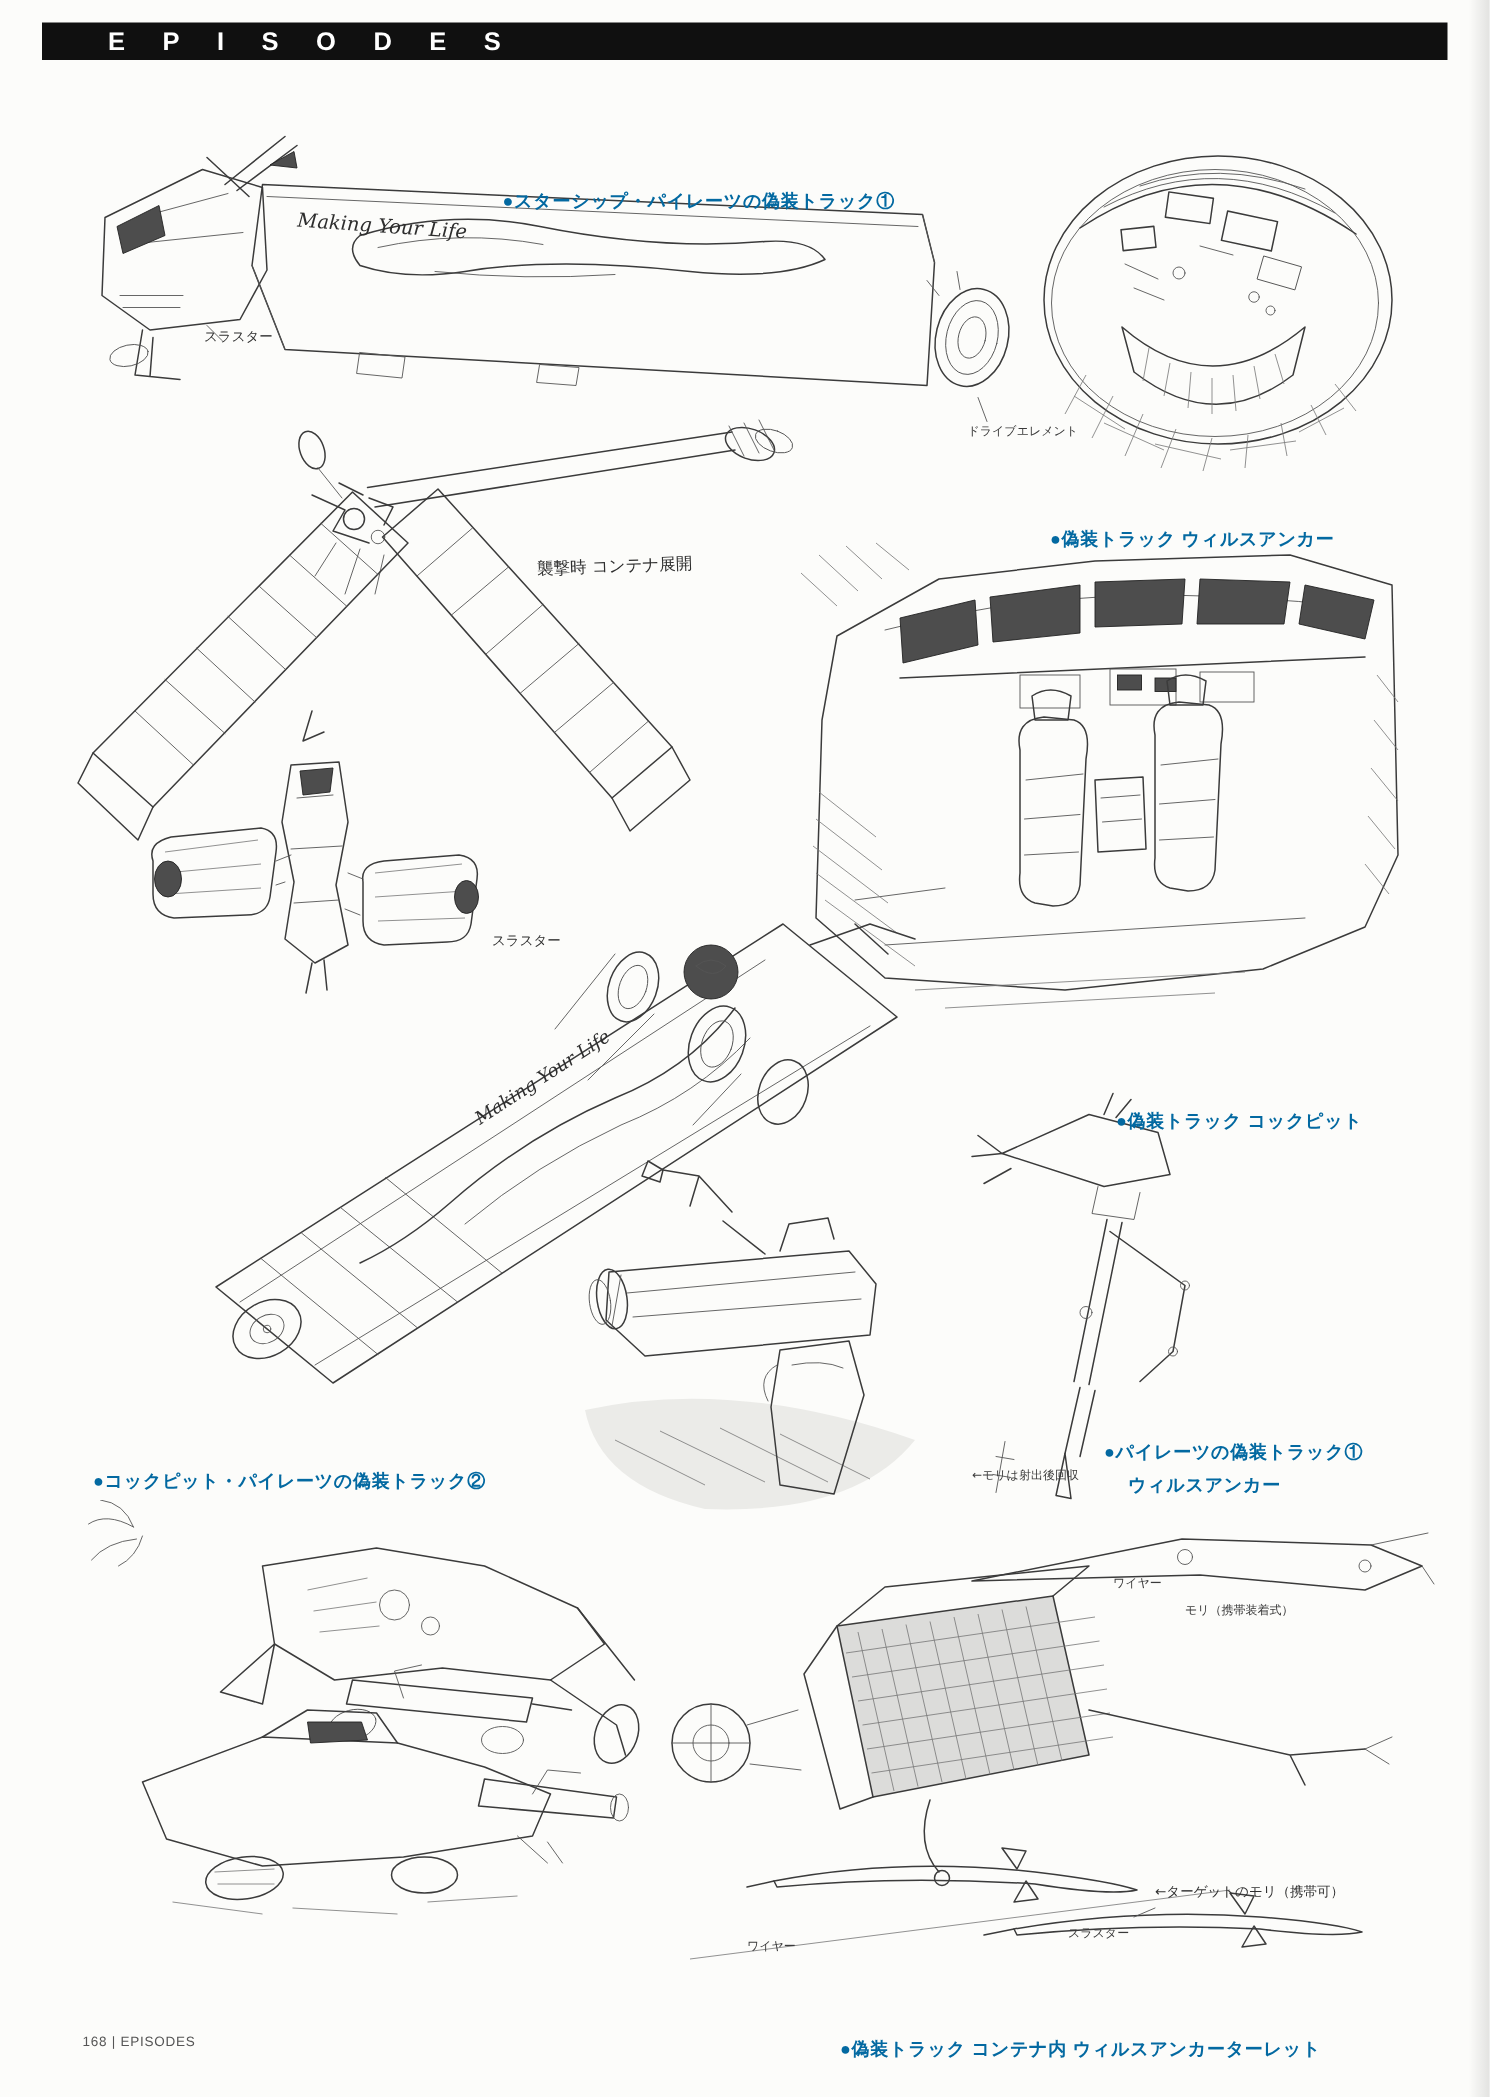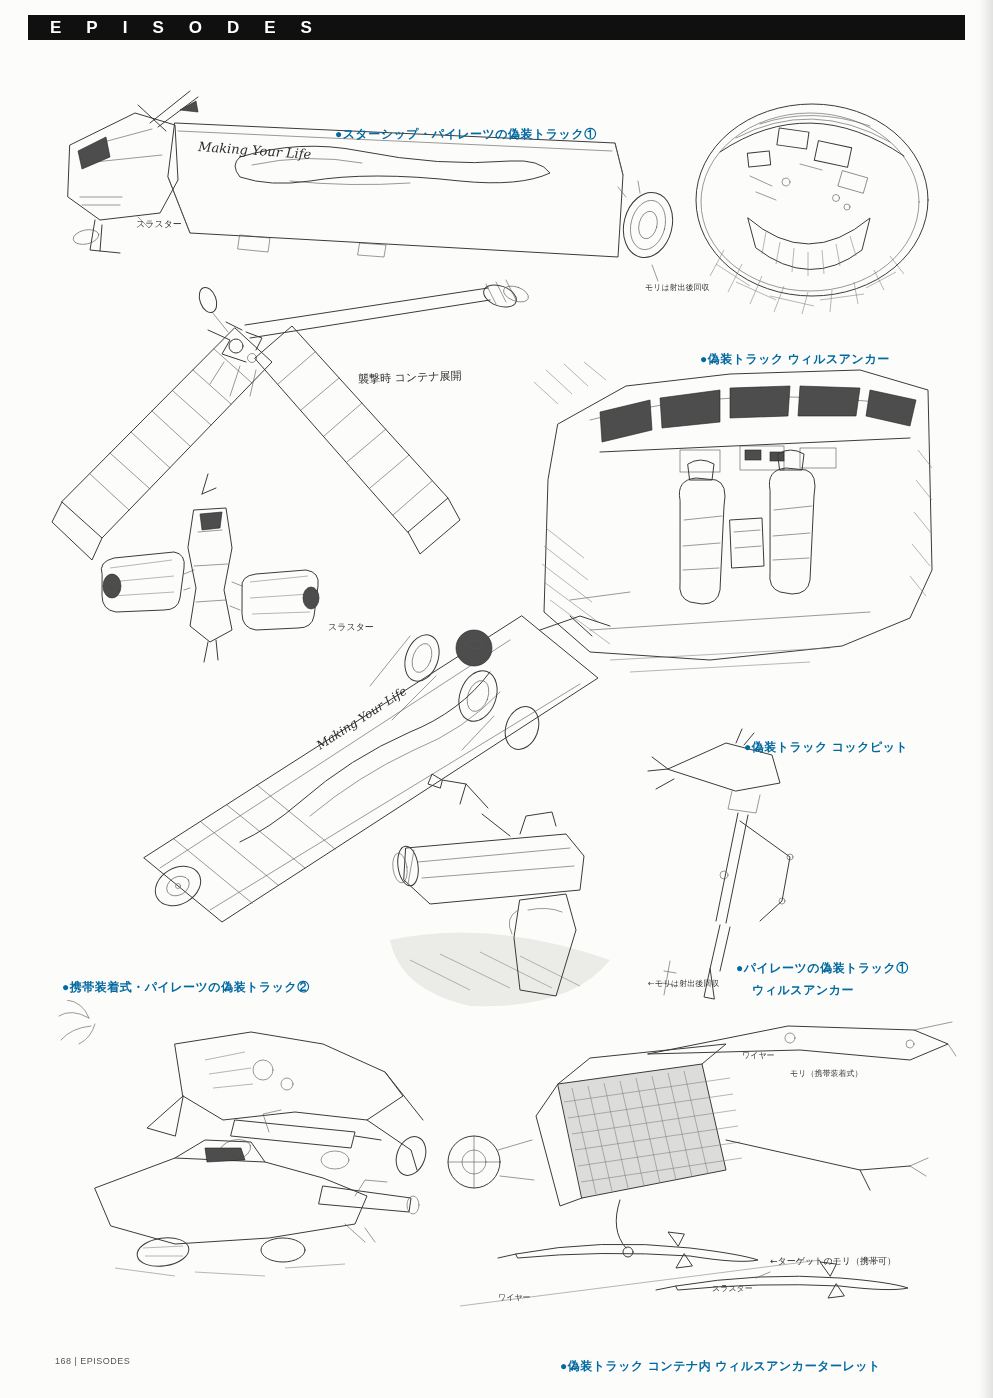--- a/index.html
+++ b/index.html
@@ -8,21 +8,21 @@
     position:relative; width:993px; height:1398px; margin:0 auto;
     background:#fcfcfa; overflow:hidden;
     font-family:"Liberation Sans", sans-serif; color:#141414;
   }
   .edge-shade {
     position:absolute; right:0; top:0; width:14px; height:100%;
     background:linear-gradient(to right, rgba(0,0,0,0), rgba(0,0,0,0.10));
   }
   .header-bar {
     position:absolute; left:28px; top:15px; width:937px; height:25px;
-    background:#101010; display:flex; align-items:center; padding-left:22px;
+    background:#101010; display:flex; align-items:center; padding-left:44px;
   }
   .header-title {
     color:#ffffff; font-size:17px; font-weight:bold;
     letter-spacing:25px; line-height:1; white-space:nowrap;
   }
   .caption {
     position:absolute; font-size:12px; font-weight:bold; color:#0369a1;
     letter-spacing:0.5px; white-space:nowrap;margin-top:40px;
   }
   .note {
@@ -325,25 +325,25 @@
       <path class="hatch" d="M20 286 L380 240"></path>
       <path class="ink2" d="M330 252 l-14 6"></path>
     </svg>
   </div>
 
   <div class="caption" style="left:335px; top:86px;">●スターシップ・パイレーツの偽装トラック①</div>
   <div class="caption" style="left:700px; top:311px;">●偽装トラック ウィルスアンカー</div>
   <div class="caption" style="left:744px; top:699px;">●偽装トラック コックピット</div>
   <div class="caption" style="left:736px; top:920px;">●パイレーツの偽装トラック①</div>
   <div class="caption" style="left:752px; top:942px;">ウィルスアンカー</div>
-  <div class="caption" style="left:62px;  top:939px;">●携帯装着式・パイレーツの偽装トラック②</div>
+  <div class="caption" style="left:62px;  top:939px;">●コックピット・パイレーツの偽装トラック②</div>
   <div class="caption" style="left:560px; top:1318px;">●偽装トラック コンテナ内 ウィルスアンカーターレット</div>
 
   <div class="note" style="left:136px; top:218px;">スラスター</div>
-  <div class="note small" style="left:645px; top:282px;">モリは射出後回収</div>
+  <div class="note small" style="left:645px; top:282px;">ドライブエレメント</div>
   <div class="note" style="left:358px; top:370px; font-size:11px; transform:rotate(-2deg);">襲撃時 コンテナ展開</div>
   <div class="note" style="left:328px; top:621px;">スラスター</div>
   <div class="note small" style="left:648px; top:978px;">←モリは射出後回収</div>
   <div class="note small" style="left:742px; top:1050px;">ワイヤー</div>
   <div class="note small" style="left:790px; top:1068px;">モリ（携帯装着式）</div>
   <div class="note" style="left:770px; top:1255px;">←ターゲットのモリ（携帯可）</div>
   <div class="note small" style="left:498px; top:1292px;">ワイヤー</div>
   <div class="note small" style="left:712px; top:1283px;">スラスター</div>
 
   <div class="footer">168 | EPISODES</div>

